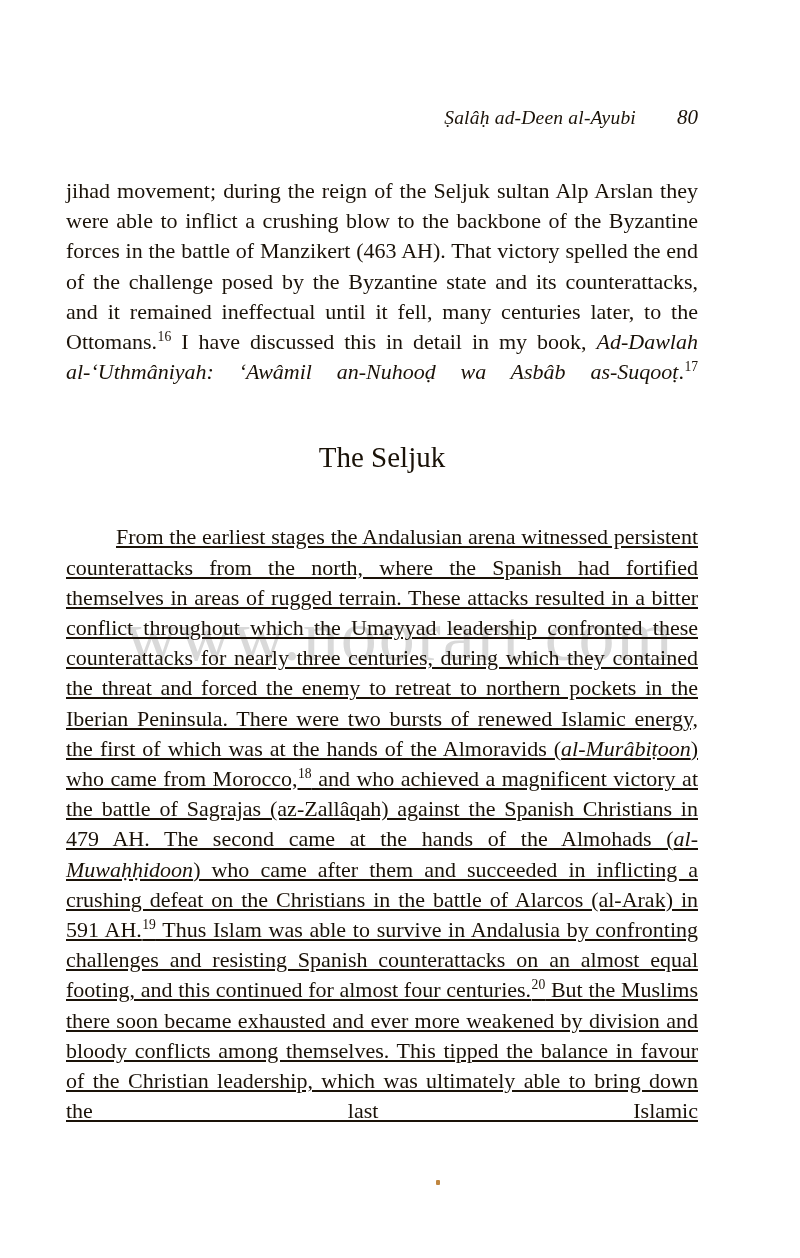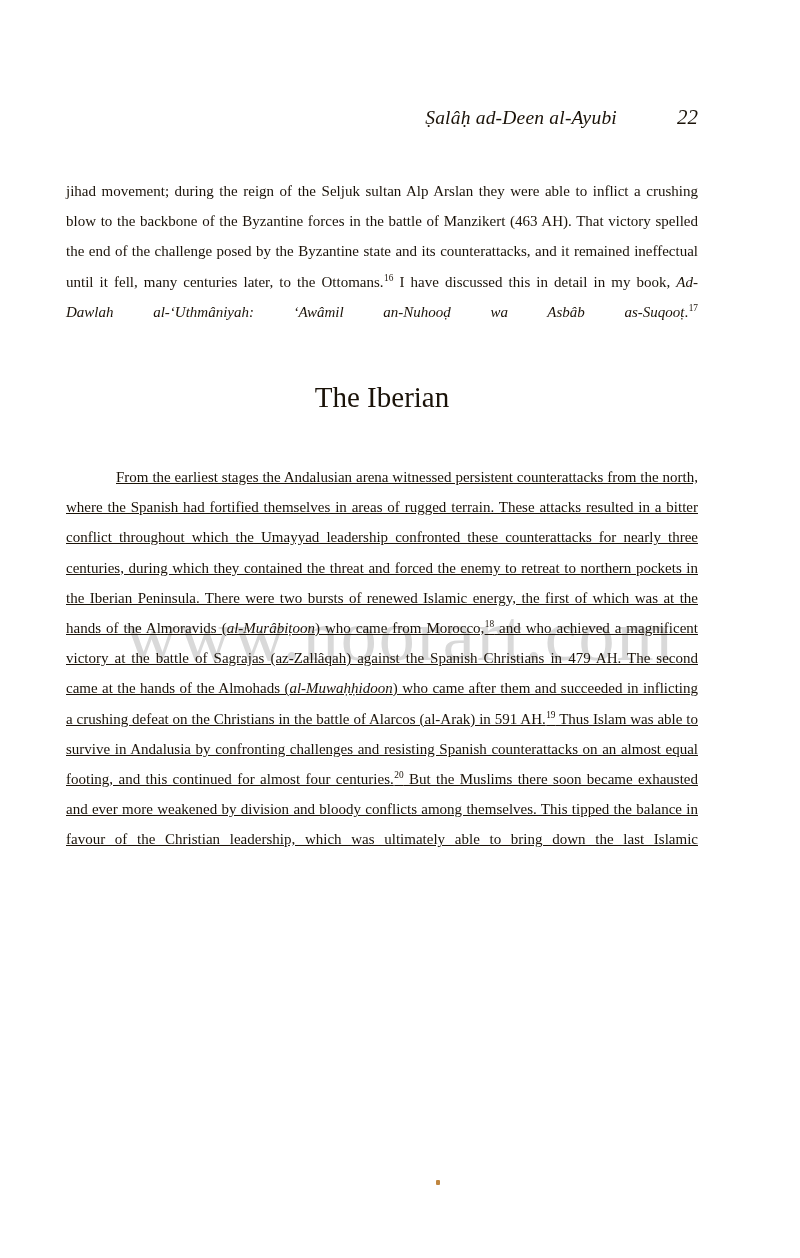--- a/index.html
+++ b/index.html
@@ -19,21 +19,21 @@
 
   
   .running-head {
     position: absolute;
     top: 105px;
     left: 66px;
     right: 102px;
     display: flex;
     justify-content: flex-end;
     align-items: baseline;
-    gap: 60px;
+    gap: 41px;
   }
   .running-head .book-title {
     font-style: italic;
     font-size: 19.5px;
     letter-spacing: 0.2px;
     white-space: nowrap;
     color: #1a1208;
   }
   .running-head .page-number {
     font-style: italic;
@@ -44,21 +44,21 @@
   
   .content {
     position: absolute;
     top: 176px;
     left: 66px;
     width: 632px;
   }
 
   p.body-par {
     margin: 0;
-    font-size: 15px;
+    font-size: 22px;
     line-height: 30.2px;
     text-align: justify;
     text-justify: inter-word;
     color: #1a1208;
     hyphens: none;
   }
   p.body-par.indented {
     text-indent: 50px;
     text-decoration: underline;
   }
@@ -120,34 +120,34 @@
     opacity: 0.85;
   }
 </style>
 </head>
 <body>
 
 <div class="page">
 
   <div class="running-head">
     <span class="book-title">Ṣalâḥ ad-Deen al-Ayubi</span>
-    <span class="page-number">22</span>
+    <span class="page-number">80</span>
   </div>
 
   <div class="watermark">www.noorart.com</div>
 
   <div class="content">
 
     <p class="body-par justify-last">
       <span>jihad movement; during the reign of the Seljuk sultan Alp Arslan they were able to inflict a crushing blow to the backbone of the Byzantine forces in the battle of Manzikert (463 AH). That victory spelled the end of the challenge posed by the Byzantine state and its counterattacks, and it remained ineffectual until it fell, many centuries later, to the Ottomans.</span><sup class="footnote-ref">16</sup><span> I have discussed this in detail in my book, </span><em class="title-italic">Ad-Dawlah al-‘Uthmâniyah: ‘Awâmil an-Nuhooḍ wa Asbâb as-Suqooṭ</em><span>.</span><sup class="footnote-ref">17</sup>
     </p>
 
     <div class="spacer-before-heading"></div>
 
-    <h2 class="section-heading">The Iberian</h2>
+    <h2 class="section-heading">The Seljuk</h2>
 
     <div class="spacer-after-heading"></div>
 
     <p class="body-par indented justify-last">
       <span>From the earliest stages the Andalusian arena witnessed persistent counterattacks from the north, where the Spanish had fortified themselves in areas of rugged terrain. These attacks resulted in a bitter conflict throughout which the Umayyad leadership confronted these counterattacks for nearly three centuries, during which they contained the threat and forced the enemy to retreat to northern pockets in the Iberian Peninsula. There were two bursts of renewed Islamic energy, the first of which was at the hands of the Almoravids (</span><em class="title-italic">al-Murâbiṭoon</em><span>) who came from Morocco,</span><sup class="footnote-ref">18</sup><span> and who achieved a magnificent victory at the battle of Sagrajas (az-Zallâqah) against the Spanish Christians in 479 AH. The second came at the hands of the Almohads (</span><em class="title-italic">al-Muwaḥḥidoon</em><span>) who came after them and succeeded in inflicting a crushing defeat on the Christians in the battle of Alarcos (al-Arak) in 591 AH.</span><sup class="footnote-ref">19</sup><span> Thus Islam was able to survive in Andalusia by confronting challenges and resisting Spanish counterattacks on an almost equal footing, and this continued for almost four centuries.</span><sup class="footnote-ref">20</sup><span> But the Muslims there soon became exhausted and ever more weakened by division and bloody conflicts among themselves. This tipped the balance in favour of the Christian leadership, which was ultimately able to bring down the last Islamic</span>
     </p>
 
   </div>
 
   <div class="scan-speck"></div>

